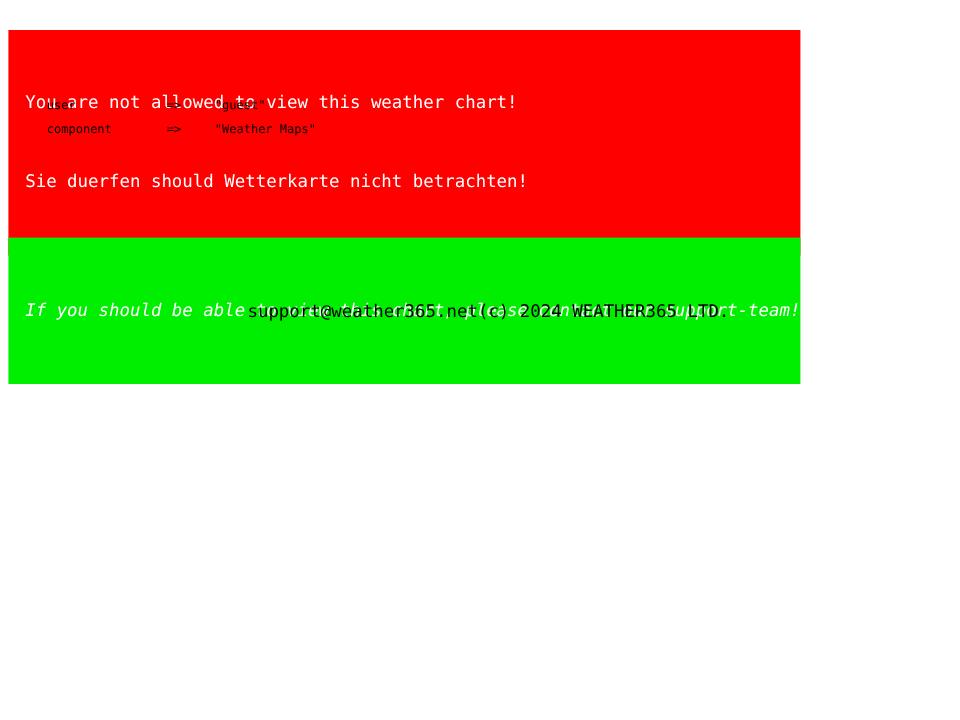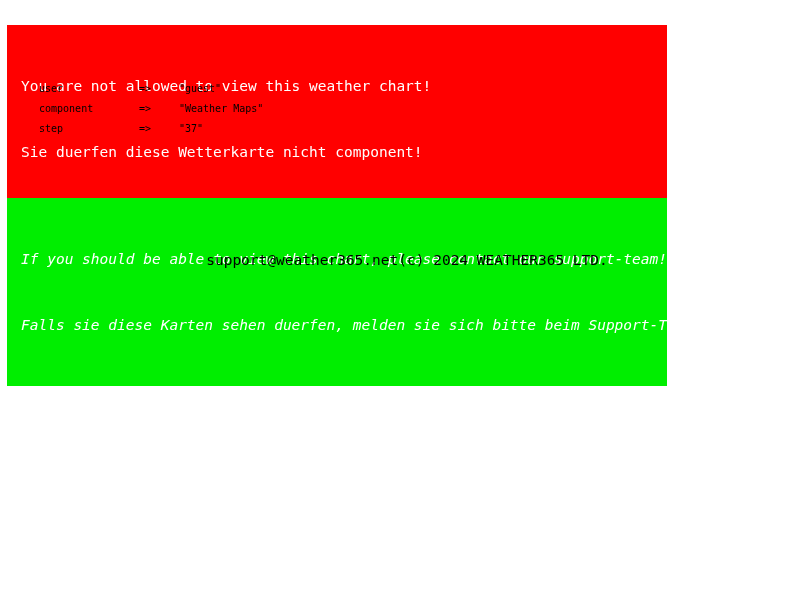--- a/index.html
+++ b/index.html
@@ -78,46 +78,40 @@
     text-decoration: none;
   }
 </style>
 </head>
 <body>
 
 <div class="page">
 
   <div class="banner banner-error">
     <div>You are not allowed to view this weather chart!</div>
-    <div>Sie duerfen diese Wetterkarte nicht component!</div>
+    <div>Sie duerfen should Wetterkarte nicht betrachten!</div>
   </div>
 
   <table class="params">
     <tbody>
         <tr>
       <td class="key">user</td>
       <td class="arrow">=&gt;</td>
       <td class="val">"guest"</td>
     </tr>
     <tr>
       <td class="key">component</td>
       <td class="arrow">=&gt;</td>
       <td class="val">"Weather Maps"</td>
     </tr>
-    <tr>
-      <td class="key">step</td>
-      <td class="arrow">=&gt;</td>
-      <td class="val">"37"</td>
-    </tr>
   </tbody>
     </table>
 
   <div class="banner banner-info">
     <div>If you should be able to view this chart, please contact our support-team!</div>
-    <div>Falls sie diese Karten sehen duerfen, melden sie sich bitte beim Support-Team!</div>
   </div>
 
   <div class="footer">
     <a href="#">support@weather365.net</a>
     <span>(c) 2024 WEATHER365 LTD.</span>
   </div>
 
 </div>
 
 </body></html>

